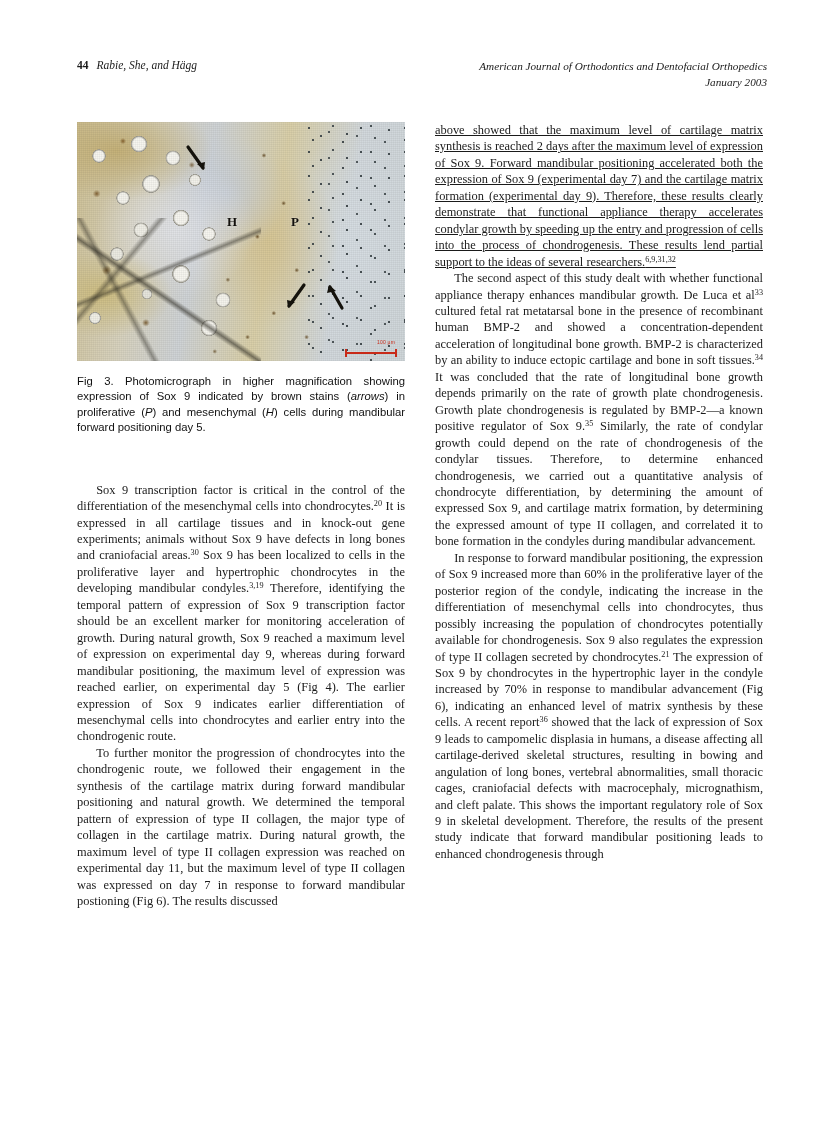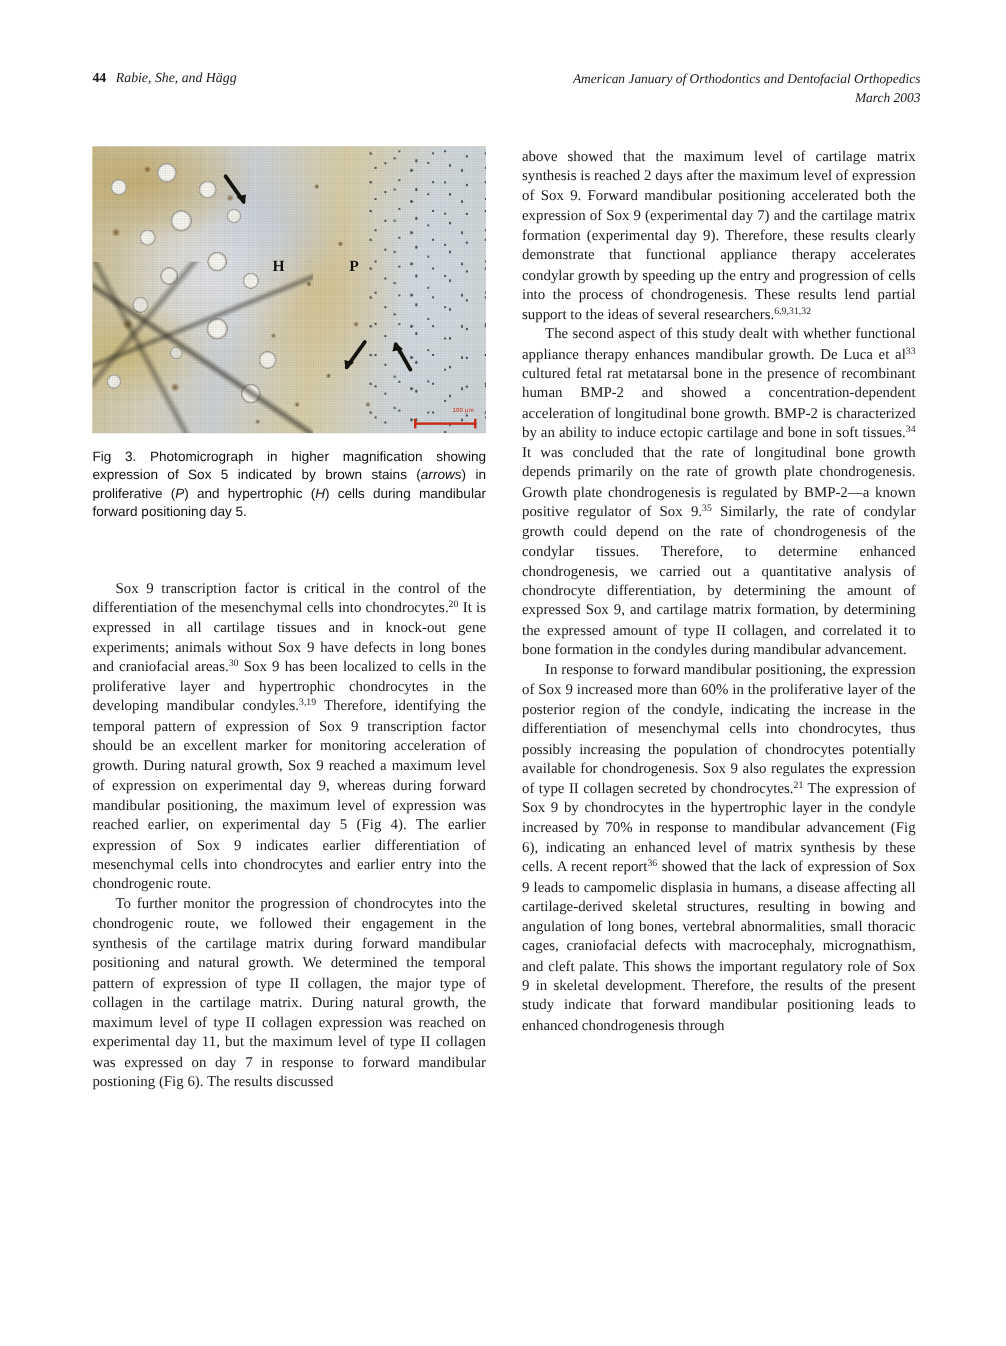--- a/index.html
+++ b/index.html
@@ -70,21 +70,21 @@
     text-justify: inter-word;
     hyphens: none;
   }
   .col-left  { left: 77px; }
   .col-right { left: 435px; }
 
   .col p {
     margin: 0;
     text-indent: 1.55em;
   }
-  .col p.noindent { text-indent: 0; }
+  .col p.noindent { text-indent: 0; text-decoration: underline; }
 
   sup {
     font-size: 0.66em;
     line-height: 0;
     vertical-align: 0.52em;
   }
 
   
   .figure {
     position: relative;
@@ -269,22 +269,22 @@
 </head>
 <body>
 
 <div class="page">
 
   <div class="runhead">
     <div class="runhead-left">
       <span class="runhead-pageno">44</span><span class="runhead-authors">Rabie, She, and Hägg</span>
     </div>
     <div class="runhead-right">
-      <div>American January of Orthodontics and Dentofacial Orthopedics</div>
-      <div>March 2003</div>
+      <div>American Journal of Orthodontics and Dentofacial Orthopedics</div>
+      <div>January 2003</div>
     </div>
   </div>
 
   <div class="col col-left">
 
     <div class="figure">
       <div class="figure-image">
         <div class="micro-base"></div>
         <div class="micro-hyper"></div>
         <div class="micro-prolif"></div>
@@ -309,21 +309,21 @@
           <polygon points="7,3 14,9 5,11" fill="#14120c"></polygon>
         </svg>
 
         <div class="scalebar">
           <div class="scalebar-text">100 µm</div>
           <div class="scalebar-line"></div>
         </div>
       </div>
 
       <div class="figure-caption">
-        <span class="fig-label">Fig 3.</span><span> Photomicrograph in higher magnification showing expression of Sox 5 indicated by brown stains (</span><i>arrows</i><span>) in proliferative (</span><i>P</i><span>) and hypertrophic (</span><i>H</i><span>) cells during mandibular forward positioning day 5.</span>
+        <span class="fig-label">Fig 3.</span><span> Photomicrograph in higher magnification showing expression of Sox 9 indicated by brown stains (</span><i>arrows</i><span>) in proliferative (</span><i>P</i><span>) and mesenchymal (</span><i>H</i><span>) cells during mandibular forward positioning day 5.</span>
       </div>
     </div>
 
     <div class="figure-gap"></div>
 
     <div>
         <p>Sox 9 transcription factor is critical in the control of the differentiation of the mesenchymal cells into chondrocytes.<sup>20</sup> It is expressed in all cartilage tissues and in knock-out gene experiments; animals without Sox 9 have defects in long bones and craniofacial areas.<sup>30</sup> Sox 9 has been localized to cells in the proliferative layer and hypertrophic chondrocytes in the developing mandibular condyles.<sup>3,19</sup> Therefore, identifying the temporal pattern of expression of Sox 9 transcription factor should be an excellent marker for monitoring acceleration of growth. During natural growth, Sox 9 reached a maximum level of expression on experimental day 9, whereas during forward mandibular positioning, the maximum level of expression was reached earlier, on experimental day 5 (Fig 4). The earlier expression of Sox 9 indicates earlier differentiation of mesenchymal cells into chondrocytes and earlier entry into the chondrogenic route.</p>
         <p>To further monitor the progression of chondrocytes into the chondrogenic route, we followed their engagement in the synthesis of the cartilage matrix during forward mandibular positioning and natural growth. We determined the temporal pattern of expression of type II collagen, the major type of collagen in the cartilage matrix. During natural growth, the maximum level of type II collagen expression was reached on experimental day 11, but the maximum level of type II collagen was expressed on day 7 in response to forward mandibular postioning (Fig 6). The results discussed</p>
       </div>
   </div>

